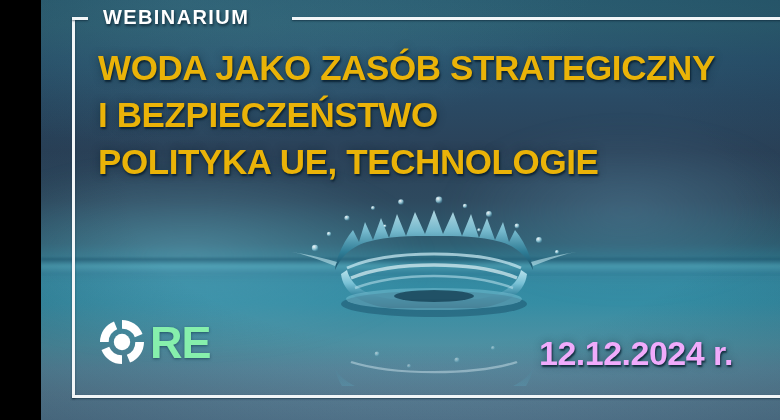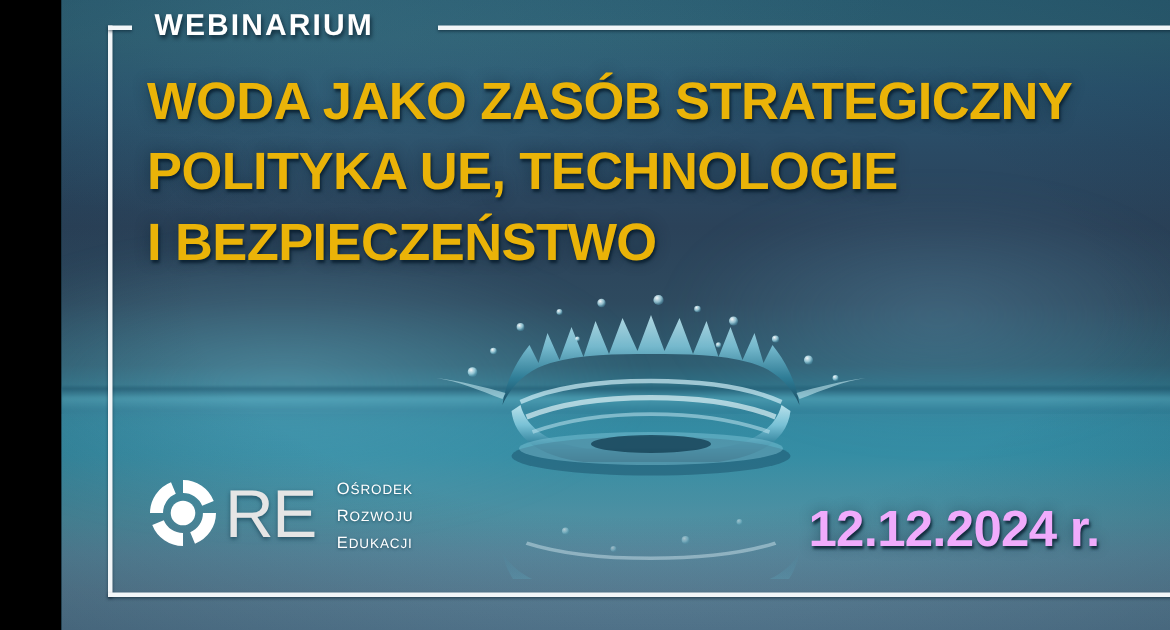--- a/index.html
+++ b/index.html
@@ -156,23 +156,23 @@
     align-items: center;
     gap: 14px;
   }
   .logo-mark-row {
     display: flex;
     align-items: center;
     gap: 2px;
   }
   .logo-mark { display: block; }
   .logo-ore-text {
-    color: #e5e5e5;
+    color: #86efac;
     font-size: 45px;
-    font-weight: normal;
+    font-weight: bold;
     letter-spacing: -1px;
     line-height: 45px;
     text-shadow: 0 1px 3px rgba(8,40,60,0.55);
   }
   .logo-words {
     display: flex;
     flex-direction: column;
     justify-content: center;
     gap: 3px;
     padding-top: 1px;
@@ -295,41 +295,36 @@
     <div class="frame-line fl-bottom"></div>
     <div class="frame-line fl-right"></div>
     <div class="frame-line fl-top-a"></div>
     <div class="frame-line fl-top-b"></div>
   </div>
 
   <div class="kicker">WEBINARIUM</div>
 
   <div class="title">
     <div class="title-line">WODA JAKO ZASÓB STRATEGICZNY</div>
+    <div class="title-line">I BEZPIECZEŃSTWO</div>
     <div class="title-line">POLITYKA UE, TECHNOLOGIE</div>
-    <div class="title-line">I BEZPIECZEŃSTWO</div>
   </div>
 
   <div class="logo-block">
     <div class="logo-mark-row">
       <svg class="logo-mark" width="52" height="52" viewBox="0 0 52 52" aria-hidden="true">
         <g fill="#ffffff">
 
           <path d="M26,4 A22,22 0 0 1 46.5,18 L38.8,21.2 A13.7,13.7 0 0 0 26,12.7 Z"></path>
           <path d="M48,26 A22,22 0 0 1 34,46.5 L30.8,38.8 A13.7,13.7 0 0 0 39.3,26 Z"></path>
           <path d="M26,48 A22,22 0 0 1 5.5,34 L13.2,30.8 A13.7,13.7 0 0 0 26,39.3 Z"></path>
           <path d="M4,26 A22,22 0 0 1 18,5.5 L21.2,13.2 A13.7,13.7 0 0 0 12.7,26 Z"></path>
 
           <circle cx="26" cy="26" r="8.2"></circle>
         </g>
       </svg>
       <span class="logo-ore-text">RE</span>
     </div>
-    <div class="logo-words">
-      <span class="logo-word">Ośrodek</span>
-      <span class="logo-word">Rozwoju</span>
-      <span class="logo-word">Edukacji</span>
-    </div>
   </div>
 
   <div class="date">12.12.2024 r.</div>
 
 </div>
 
 </body></html>

